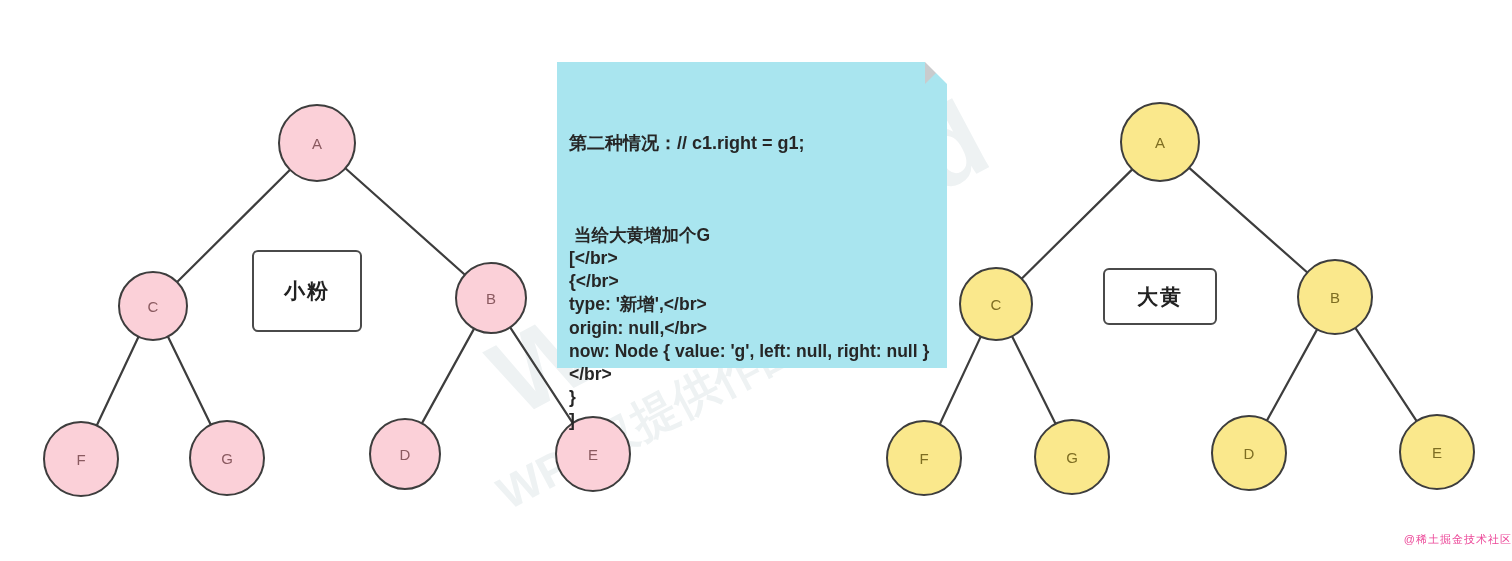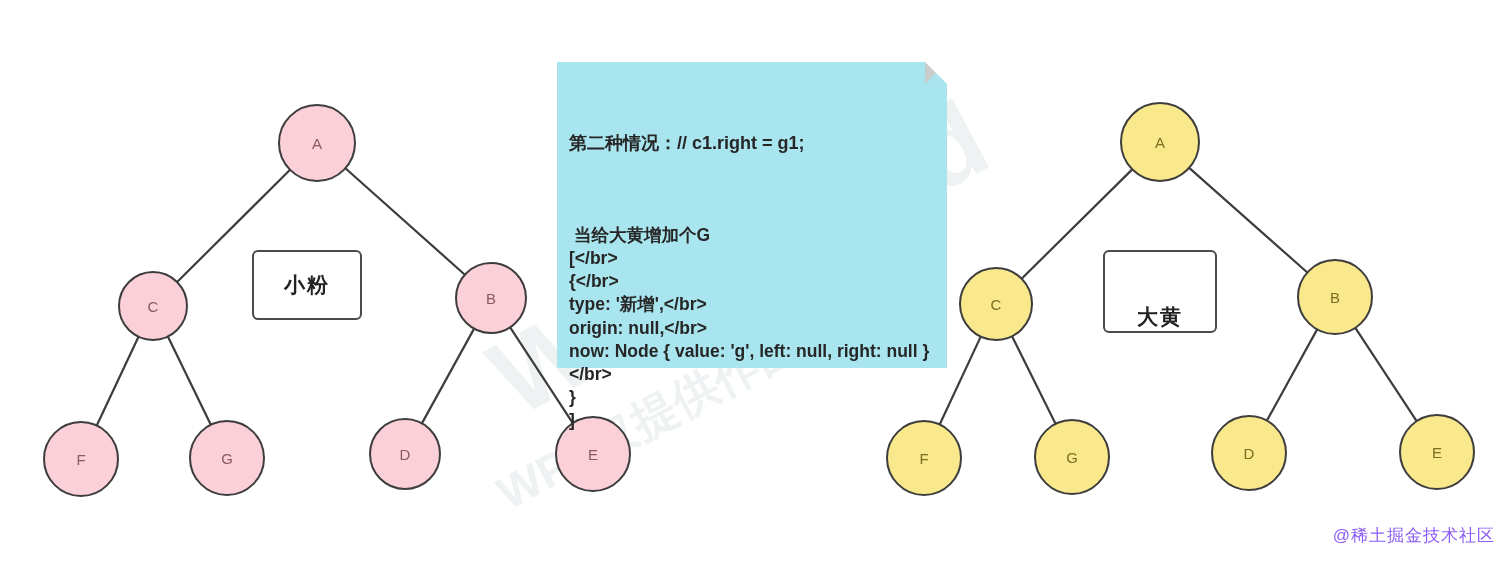--- a/index.html
+++ b/index.html
@@ -35,23 +35,23 @@
     left:487px; top:470px;
     font-size:46px;
     transform:rotate(-28deg);
     transform-origin:0 0;
     color:#eef2f3;
   }
 
   
   .credit{
     position:absolute;
-    right:17px; bottom:14px;
-    font-size:17px;
-    color:#8b5cf6;
+    right:0; bottom:14px;
+    font-size:11px;
+    color:#ec4899;
     letter-spacing:1px;
     white-space:nowrap;
   }
 
   
   .note{
     position:absolute;
     left:557px; top:62px;
     width:390px; height:306px;
     background:#a9e5ef;
@@ -153,21 +153,21 @@
       </div>
       <div class="node pink" style="left: 189px; top: 420px; width: 76px; height: 76px;">
         <span>G</span>
       </div>
       <div class="node pink" style="left: 369px; top: 418px; width: 72px; height: 72px;">
         <span>D</span>
       </div>
       <div class="node pink" style="left: 555px; top: 416px; width: 76px; height: 76px;">
         <span>E</span>
       </div>
-      <div class="labelbox" style="left: 252px; top: 250px; width: 110px; height: 70px; text-align: center;">
+      <div class="labelbox" style="left: 252px; top: 250px; width: 110px; height: 82px; text-align: center;">
         <span>小粉</span>
       </div>
       <div class="node yellow" style="left: 1120px; top: 102px; width: 80px; height: 80px;">
         <span>A</span>
       </div>
       <div class="node yellow" style="left: 959px; top: 267px; width: 74px; height: 74px;">
         <span>C</span>
       </div>
       <div class="node yellow" style="left: 1297px; top: 259px; width: 76px; height: 76px;">
         <span>B</span>
@@ -177,21 +177,21 @@
       </div>
       <div class="node yellow" style="left: 1034px; top: 419px; width: 76px; height: 76px;">
         <span>G</span>
       </div>
       <div class="node yellow" style="left: 1211px; top: 415px; width: 76px; height: 76px;">
         <span>D</span>
       </div>
       <div class="node yellow" style="left: 1399px; top: 414px; width: 76px; height: 76px;">
         <span>E</span>
       </div>
-      <div class="labelbox" style="left: 1103px; top: 250px; width: 114px; height: 83px; align-items: flex-end;">
+      <div class="labelbox" style="left: 1103px; top: 268px; width: 114px; height: 57px;">
         <span>大黄</span>
       </div>
     </div>
 
   <div class="note">
     <div class="note-fold2"></div>
     <div class="note-fold"></div>
     <div class="note-body">
       <div class="note-title">第二种情况：// c1.right = g1;</div>
       <div> 当给大黄增加个G

